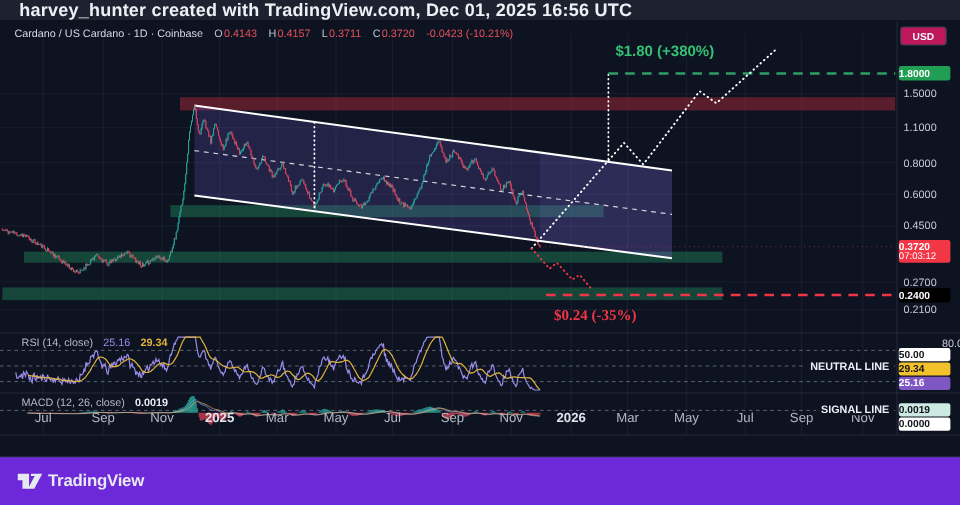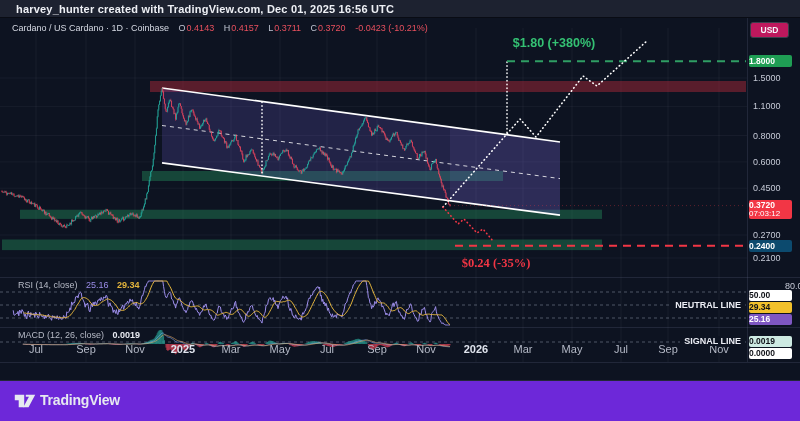--- a/index.html
+++ b/index.html
@@ -1,20 +1,20 @@
 <!DOCTYPE html>
 <html><head>
 <meta charset="utf-8">
 <style>
   html,body{margin:0;padding:0;background:#000;}
   #app{position:relative;width:800px;height:421px;background:#0d1321;overflow:hidden;
        font-family:"Liberation Sans","DejaVu Sans",sans-serif;-webkit-font-smoothing:antialiased;}
   .abs{position:absolute;}
   #topbar{left:0;top:0;width:800px;height:18px;background:#1d2230;border-bottom:1px solid #090c14;
-          color:#eef0f5;font-size:11px;font-weight:bold;line-height:18px;padding-left:16px;box-sizing:border-box;letter-spacing:.2px;}
+          color:#eef0f5;font-size:15px;font-weight:bold;line-height:18px;padding-left:16px;box-sizing:border-box;letter-spacing:.2px;}
   #symbolbar{left:12px;top:22px;height:12px;font-size:9px;line-height:12px;color:#d5d9e3;white-space:nowrap;z-index:5;}
   #symbolbar .lbl{color:#c0c5d2;margin-left:7px;}
   #symbolbar .val{color:#e8505e;margin-left:1px;}
   #symbolbar .chg{color:#e8505e;margin-left:7px;}
   #chart-svg{left:0;top:0;width:800px;height:421px;z-index:1;}
   #overlay{left:0;top:0;width:800px;height:421px;z-index:4;pointer-events:none;}
   .tick{position:absolute;left:753px;font-size:9px;color:#c6cad6;height:10px;line-height:10px;}
   .badge{position:absolute;left:749px;width:43px;font-size:8.5px;font-weight:bold;border-radius:2px;}
   .time-label{position:absolute;top:344px;width:30px;margin-left:-15px;text-align:center;font-size:11px;color:#b4b9c6;height:11px;line-height:11px;}
   .time-label.year{color:#e0e4ee;font-weight:bold;}
@@ -136,21 +136,21 @@
   <div id="overlay" class="abs">
       <div class="tick" style="top: 73px;">1.5000</div>
       <div class="tick" style="top: 101px;">1.1000</div>
       <div class="tick" style="top: 131px;">0.8000</div>
       <div class="tick" style="top: 157px;">0.6000</div>
       <div class="tick" style="top: 183px;">0.4500</div>
       <div class="tick" style="top: 230px;">0.2700</div>
       <div class="tick" style="top: 253px;">0.2100</div>
       <div class="tick" style="top: 281px; margin-left: 32px;">80.00</div>
       <div class="badge" style="top: 55.2881px; background: rgb(31, 158, 84); color: rgb(255, 255, 255); height: 12px; line-height: 12px;">1.8000</div>
-      <div class="badge" style="top: 239.753px; background: #0c4a6e; color: rgb(255, 255, 255); height: 12px; line-height: 12px;">0.2400</div>
+      <div class="badge" style="top: 239.753px; background: #000000; color: rgb(255, 255, 255); height: 12px; line-height: 12px;">0.2400</div>
       <div class="badge" style="top: 200.13px; background: rgb(242, 54, 69); color: rgb(255, 255, 255); height: 19px; line-height: 19px;">
         <div style="height: 10px; line-height: 11px;">0.3720</div>
         <div style="height: 9px; line-height: 8px; font-weight: normal; font-size: 8px;">07:03:12</div>
       </div>
       <div class="badge" style="top: 289.5px; background: rgb(255, 255, 255); color: rgb(16, 18, 24); height: 11px; line-height: 11px;">50.00</div>
       <div class="badge" style="top: 301.5px; background: rgb(242, 193, 44); color: rgb(16, 18, 24); height: 11px; line-height: 11px;">29.34</div>
       <div class="badge" style="top: 313.5px; background: rgb(126, 87, 194); color: rgb(255, 255, 255); height: 11px; line-height: 11px;">25.16</div>
       <div class="badge" style="top: 335.5px; background: rgb(205, 234, 226); color: rgb(16, 18, 24); height: 11px; line-height: 11px;">0.0019</div>
       <div class="badge" style="top: 347.5px; background: rgb(255, 255, 255); color: rgb(16, 18, 24); height: 11px; line-height: 11px;">0.0000</div>
       <div class="time-label" style="left: 36px;">Jul</div>

